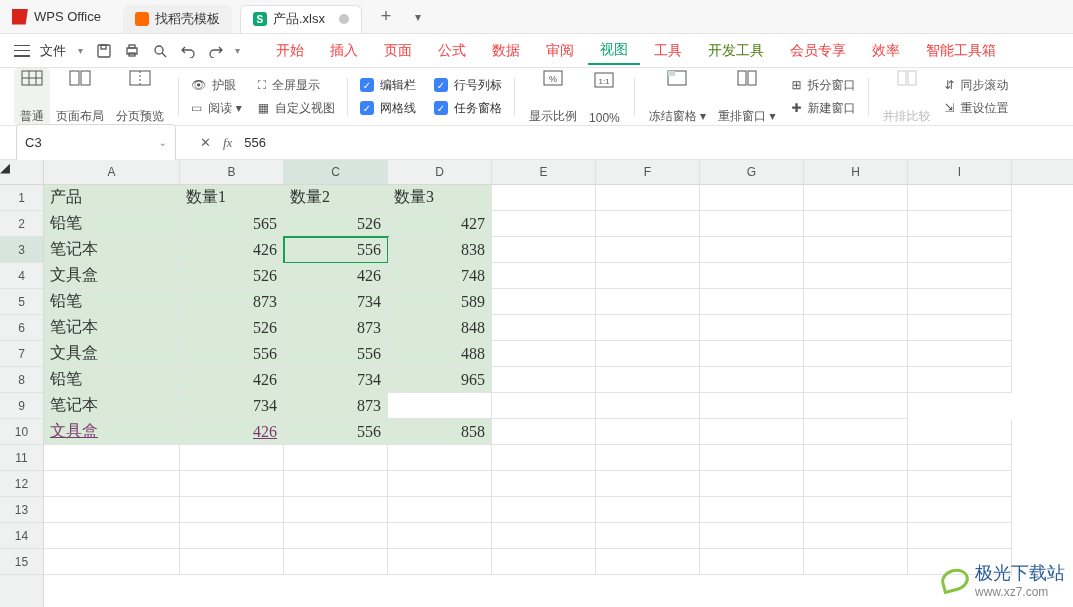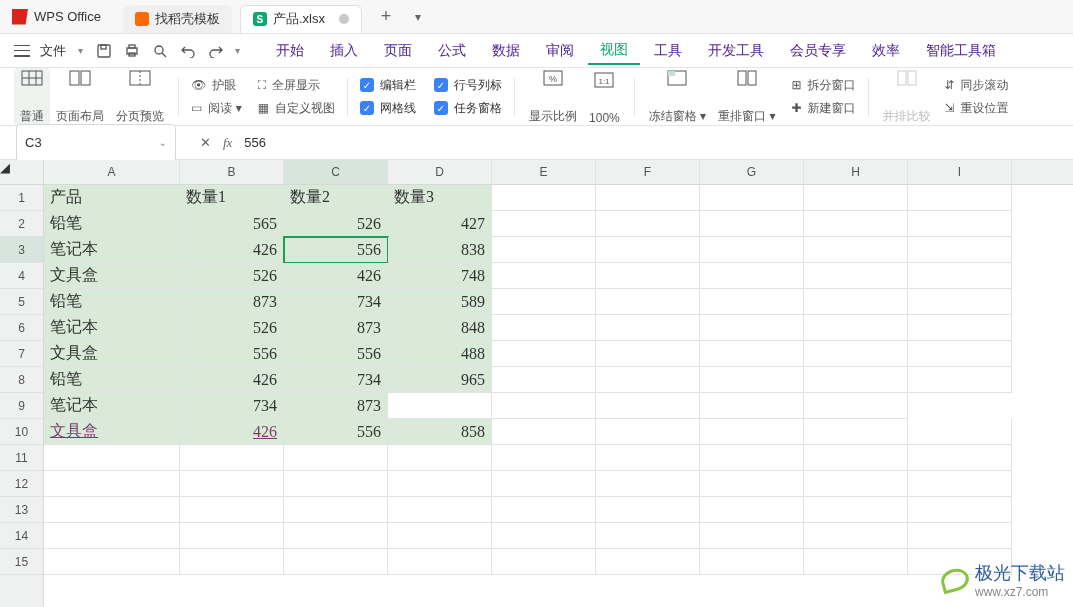--- a/index.html
+++ b/index.html
@@ -14,23 +14,23 @@
 .tab-ico.orange{background:#ff6a00}
 .tab-ico.green{background:#10a870;color:#fff;font-size:10px;display:flex;align-items:center;justify-content:center;font-weight:bold}
 .tab-dot{width:10px;height:10px;border-radius:50%;background:#c8c8c8;margin-left:8px}
 .addtab{width:24px;height:24px;display:flex;align-items:center;justify-content:center;font-size:18px;color:#666;margin-left:8px;cursor:pointer}
 .menubar{height:34px;display:flex;align-items:center;background:#fff;border-bottom:1px solid #e5e5e5;padding:0 14px;gap:2px}
 .ham{width:16px;height:12px;display:flex;flex-direction:column;justify-content:space-between;margin-right:8px}
 .ham span{height:1.5px;background:#555}
 .file-menu{font-size:13px;margin-right:10px}
 .qat{display:flex;align-items:center;gap:10px;margin-right:22px;color:#555}
 .qat-i{width:18px;height:18px;display:flex;align-items:center;justify-content:center;cursor:pointer}
-.menu-item{padding:4px 12px;font-size:14px;color:#4c1d95;cursor:pointer}
+.menu-item{padding:4px 12px;font-size:14px;color:#ef4444;cursor:pointer}
 .menu-item.view{color:#10a870;font-weight:500;border-bottom:2px solid #10a870}
-.menu-item.dev{color:#4c1d95}
+.menu-item.dev{color:#4d7c0f}
 .ribbon{height:58px;display:flex;align-items:center;background:#fff;padding:0 14px;border-bottom:1px solid #e5e5e5}
 .rgroup{display:flex;flex-direction:column;align-items:center;justify-content:center;height:100%;padding:0 6px;font-size:12px;color:#555;cursor:pointer}
 .rgroup.selected{background:#eef3f0;border-radius:4px}
 .rgroup .ri{height:22px;display:flex;align-items:center;justify-content:center}
 .rgroup .rt{font-size:12px;margin-top:20px}
 .sep{width:1px;height:38px;background:#e5e5e5;margin:0 8px}
 .hinline{display:flex;align-items:center;gap:6px;font-size:12px;color:#555;height:22px;cursor:pointer}
 .chkrow{display:flex;align-items:center;gap:6px;font-size:12px;color:#333;height:22px}
 .chk{width:14px;height:14px;border-radius:3px;background:#3b82f6;display:flex;align-items:center;justify-content:center;color:#fff;font-size:10px}
 .vcol{display:flex;flex-direction:column;justify-content:space-around;height:46px;padding:0 4px}

